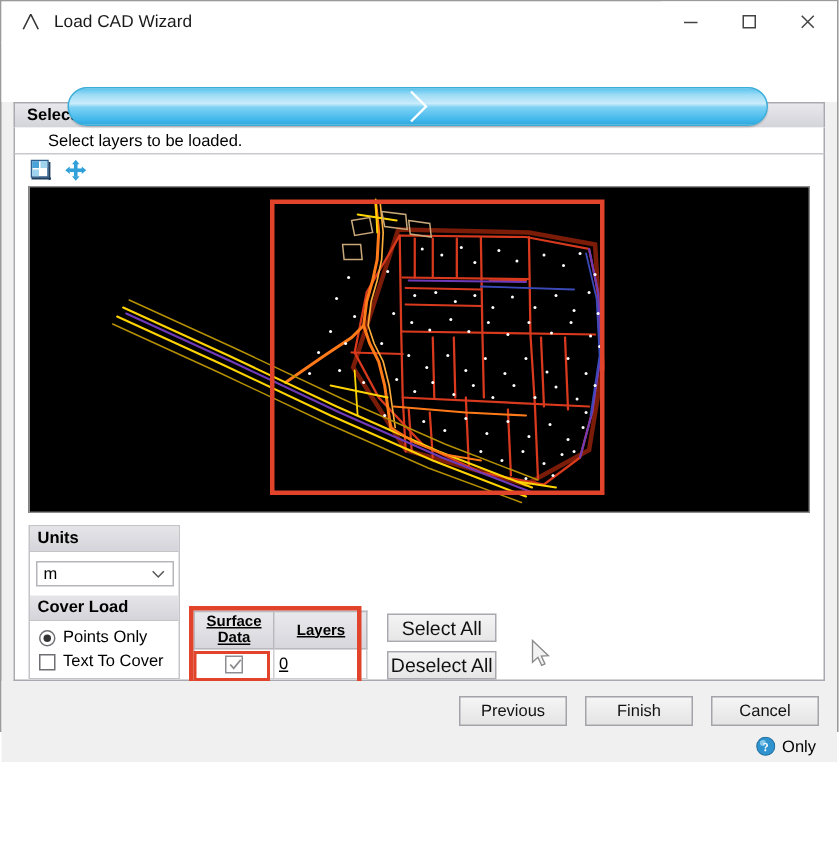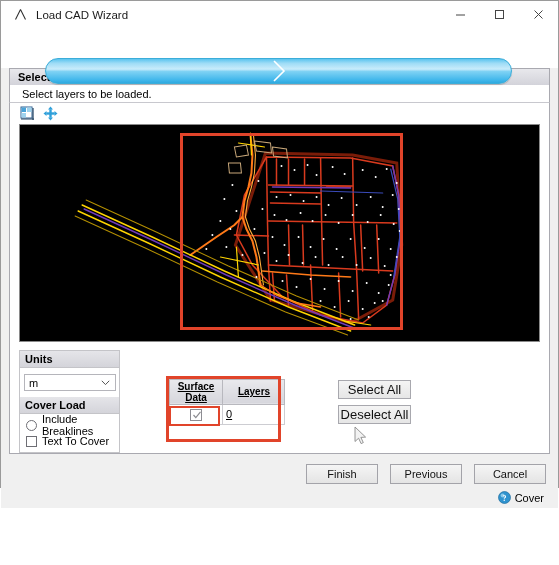--- a/index.html
+++ b/index.html
@@ -123,21 +123,21 @@
     color: #000;
   }
   #section-sub {
     height: 17px;
     background: #ffffff;
     border-left: 1px solid #a9a9b0;
     border-right: 1px solid #a9a9b0;
     box-sizing: border-box;
     display: flex;
     align-items: center;
-    padding-left: 12px;
+    padding-left: 22px;
     font-size: 11px;
   }
 
   
   #main-panel {
     margin: 0 8px;
     border: 1px solid #a9a9b0;
     border-top: 1px solid #c8c8ce;
     background: #ffffff;
     box-sizing: border-box;
@@ -189,24 +189,23 @@
     width: 223px;
     height: 197px;
     border: 3px solid #e1442a;
     box-sizing: border-box;
     pointer-events: none;
   }
 
   
   #controls-row {
     display: flex;
-    align-items: center;
+    align-items: flex-end;
     padding: 8px 0 0 9px;
     flex: none;
-    gap: 40px;
   }
 
   
   #left-group {
     width: 101px;
     border: 1px solid #c4c4c8;
     background: #ffffff;
     box-sizing: border-box;
     flex: none;
   }
@@ -648,22 +647,24 @@
           <div id="units-select">
             <span>m</span>
             <svg id="units-caret" width="9" height="6" viewBox="0 0 9 6">
               <path d="M0.8 0.8 L4.5 4.6 L8.2 0.8" fill="none" stroke="#555" stroke-width="1"></path>
             </svg>
           </div>
         </div>
         <div class="grp-header">Cover Load</div>
         <div class="grp-body">
           <div class="radio-row">
-            <span class="radio-outer"></span>
-            <span>Include Breaklines</span>
+            <span class="radio-outer">
+                <span class="radio-dot"></span>
+              </span>
+            <span>Points Only</span>
           </div>
           <div class="check-row">
             <span class="chk-box"></span>
             <span>Text To Cover</span>
           </div>
         </div>
       </div>
 
       <div id="layers-wrap">
         <table id="layers-table">
@@ -696,31 +697,31 @@
       <div id="selbtns">
         <div class="sel-btn">Select All</div>
         <div class="sel-btn">Deselect All</div>
       </div>
 
     </div>
   </div>
 
   <div id="footer">
     <div id="footer-btns">
+      <div class="foot-btn">Previous</div>
       <div class="foot-btn">Finish</div>
-      <div class="foot-btn">Previous</div>
       <div class="foot-btn">Cancel</div>
     </div>
     <div id="help-link">
       <svg id="help-icon" viewBox="0 0 13 13">
         <circle cx="6.5" cy="6.5" r="6" fill="#2f93cf" stroke="#1f6f9f" stroke-width="0.7"></circle>
         <circle cx="4.6" cy="4.4" r="2" fill="#9ed4ef" opacity="0.8"></circle>
         <text x="6.5" y="9.6" font-size="8" font-family="Liberation Serif, serif" fill="#ffffff" text-anchor="middle" font-weight="bold">?</text>
       </svg>
-      <span>Cover</span>
+      <span>Only</span>
     </div>
   </div>
 
 </div>
 
 <svg id="cursor" viewBox="0 0 13 19" style="left: 354px; top: 426px;">
   <path d="M1 1 L1 15.5 L4.6 12.2 L7.1 17.6 L9.3 16.6 L6.9 11.4 L11.6 11.1 Z" fill="#f2f2f2" stroke="#8a8a8a" stroke-width="0.9"></path>
 </svg>
 
 </body></html>

